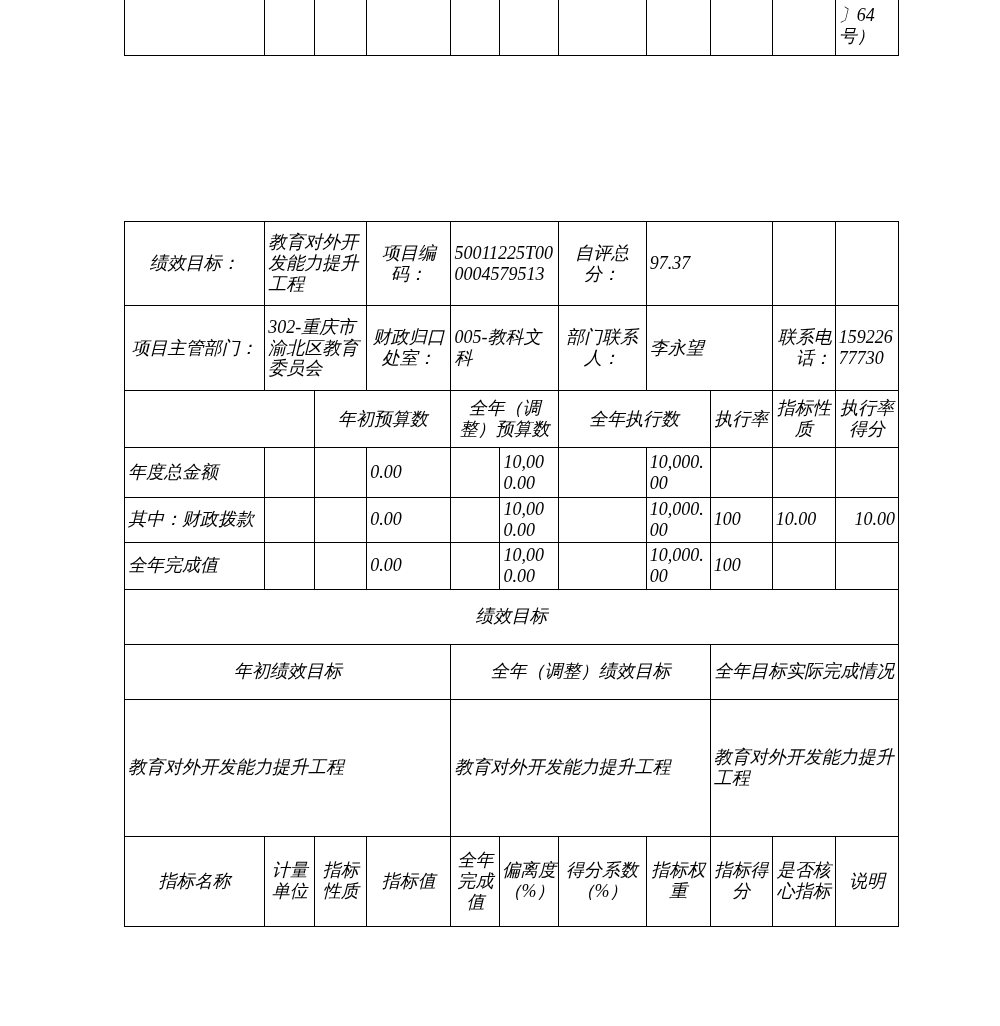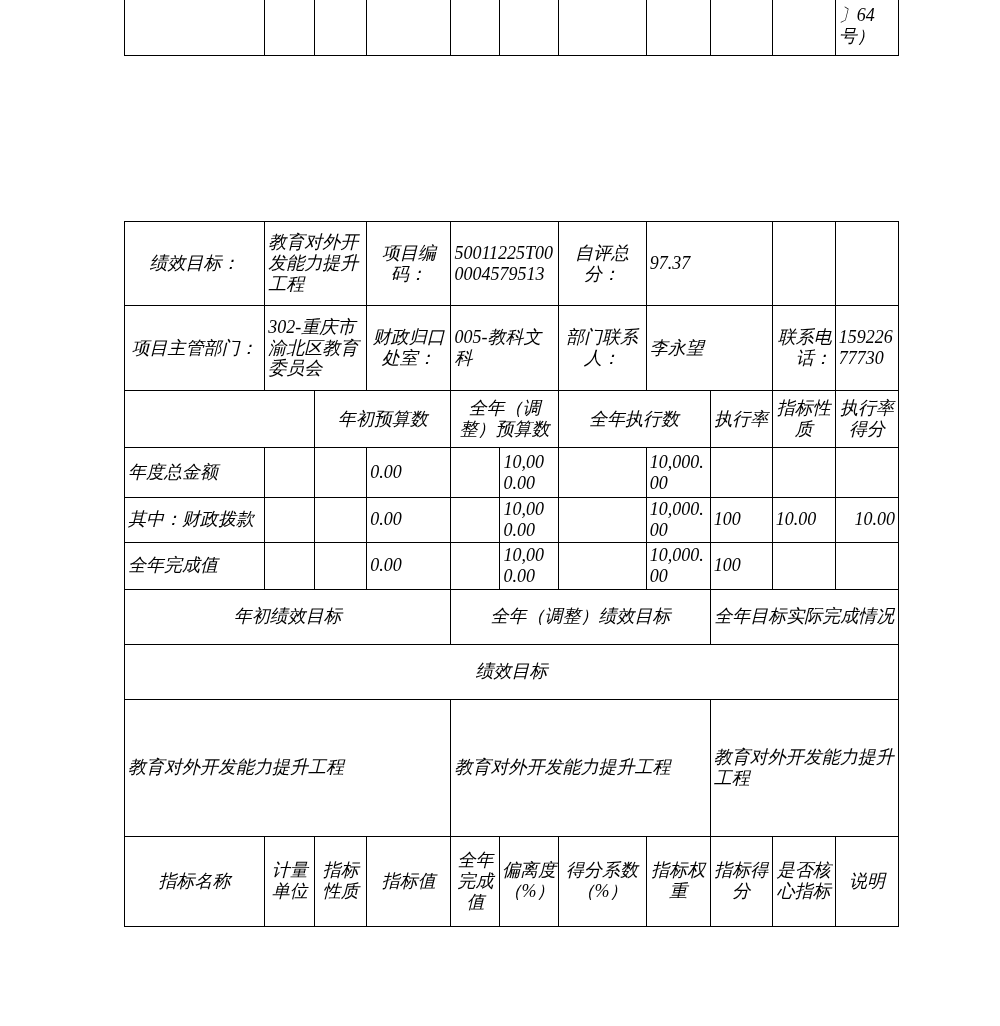--- a/index.html
+++ b/index.html
@@ -176,27 +176,27 @@
       <td></td>
       <td class="al num">10,000.00</td>
       <td></td>
       <td class="al num">10,000.00</td>
       <td class="al num">100</td>
       <td class="al num"></td>
       <td class="al num"></td>
     </tr>
 
     <tr style="height:55px">
+      <td class="ac" colspan="11">绩效目标</td>
+    </tr>
+
+    <tr style="height:55px">
       <td class="ac pad-md" colspan="4">年初绩效目标</td>
       <td class="ac pad-md" colspan="4">全年（调整）绩效目标</td>
       <td class="ac pad-md" colspan="3">全年目标实际完成情况</td>
-    </tr>
-
-    <tr style="height:55px">
-      <td class="ac" colspan="11">绩效目标</td>
     </tr>
 
     <tr style="height:137px">
       <td class="goal-cell" colspan="4">教育对外开发能力提升工程</td>
       <td class="goal-cell" colspan="4">教育对外开发能力提升工程</td>
       <td class="goal-cell" colspan="3">教育对外开发能力提升工程</td>
     </tr>
 
 
     <tr style="height:90px">

